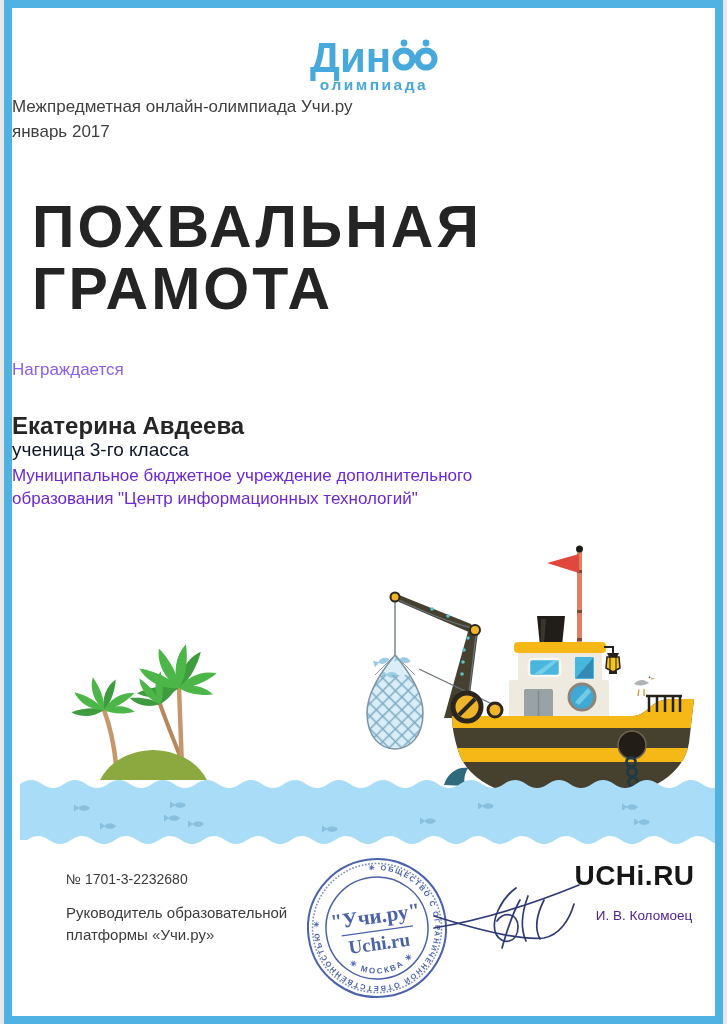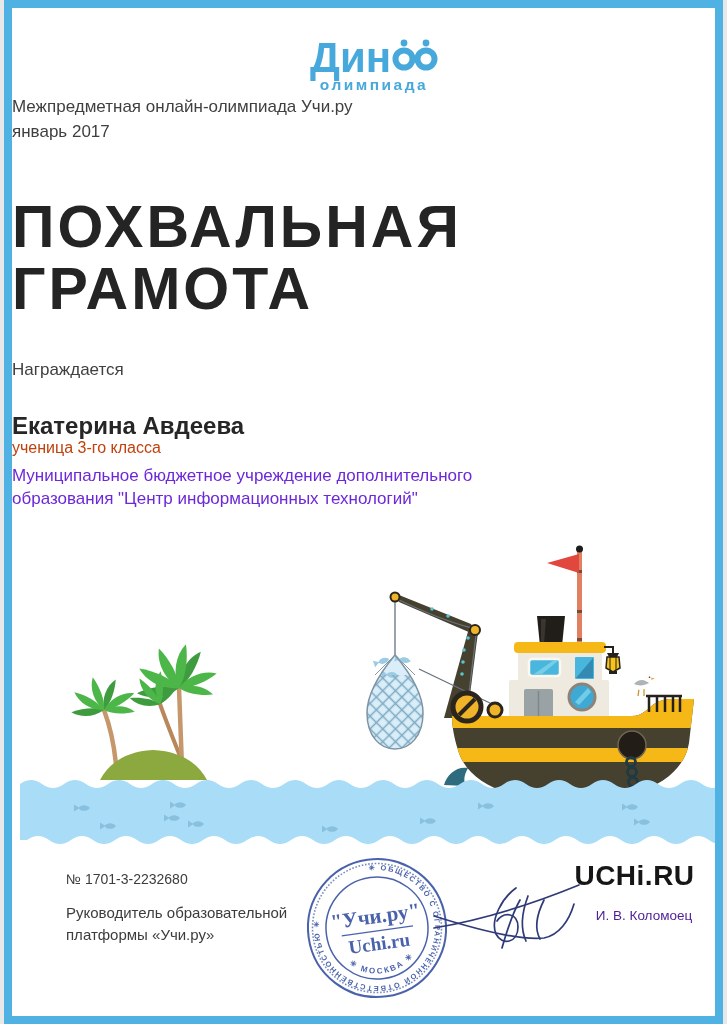--- a/index.html
+++ b/index.html
@@ -7,24 +7,24 @@
   .page {
     position:relative; width:719px; height:1024px;
     background:#ffffff; border:8px solid #4FB2E2;
     font-family:"Liberation Sans", sans-serif; overflow:hidden;
     margin:0 auto;
   }
   .abs { position:absolute; }
   .ctr { left:0; width:711px; }
   .subtitle { top:86px; font-size:17px; line-height:25px; color:#3F3F3F; }
   .title { top:188px; font-size:59px; line-height:62px; font-weight:bold;
-           letter-spacing:3px; color:#242424; }
-  .award-label { top:352px; font-size:17px; color:#404040; }
+           letter-spacing:3px; color:#242424;padding-left:20px; }
+  .award-label { top:352px; font-size:17px; color:#8b5cf6; }
   .recipient { top:384px; font-size:24px; font-weight:bold; color:#262626;margin-top:20px; }
-  .grade { top:431px; font-size:16px; color:#c2410c; }
+  .grade { top:431px; font-size:19px; color:#0f172a; }
   .school { top:456px; font-size:17px; line-height:23px; color:#6d28d9; }
   .cert-number { left:54px; top:863px; font-size:14px; color:#3C3C3C; }
   .role { left:54px; top:894px; font-size:15px; line-height:22px; color:#3C3C3C; }
   .brand { left:550px; top:852px; width:145px; font-size:28px; font-weight:bold;
            letter-spacing:0.5px; color:#161616; text-align:center; }
   .signer { left:582px; top:900px; width:100px; font-size:13.5px; color:#4c1d95; text-align:center; }
   svg text { font-family:"Liberation Sans", sans-serif; }
   .stamp-serif { font-family:"Liberation Serif", serif; }
 </style>
 </head>

